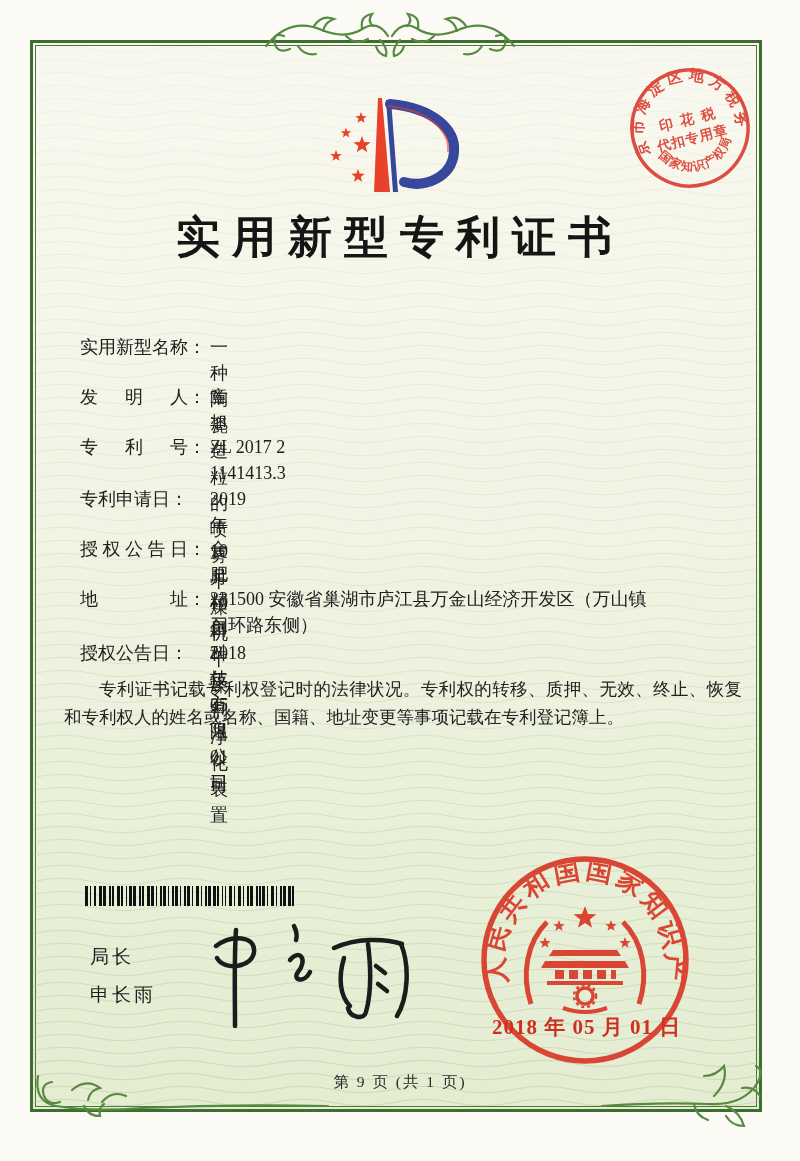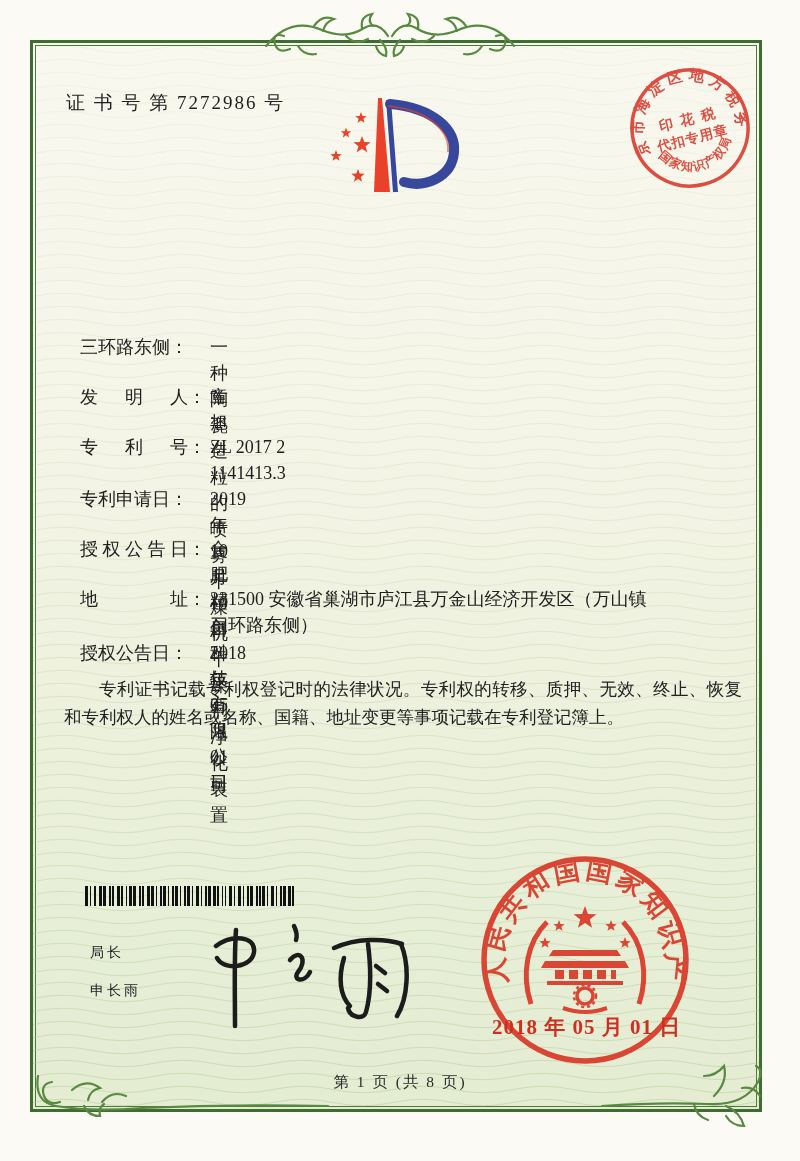--- a/index.html
+++ b/index.html
@@ -32,21 +32,21 @@
   .fvalue{position:absolute;left:130px;top:0;white-space:pre-line;color:#202020;}
   .fvalue.wide{width:480px;}
   .row2{position:absolute;left:455px;top:640px;font-size:18px;white-space:nowrap;}
   .paras{
     position:absolute;left:64px;top:676px;width:678px;
     font-size:17.5px;line-height:27.5px;text-align:justify;color:#222;
   }
   .paras p{margin:0;text-indent:2em;}
   .barcode{position:absolute;left:85px;top:886px;width:212px;height:20px;overflow:hidden;white-space:nowrap;font-size:0;}
   .barcode span{display:inline-block;height:20px;vertical-align:top;}
-  .signer{position:absolute;left:90px;font-size:14px;letter-spacing:3px;color:#1d1d1d;}
+  .signer{position:absolute;left:90px;font-size:19px;letter-spacing:3px;color:#1d1d1d;}
   .signature{position:absolute;left:198px;top:908px;width:240px;height:125px;}
   .seal{position:absolute;left:463px;top:838px;width:244px;height:244px;opacity:.93;}
   .seal-date{
     position:absolute;left:492px;top:1013px;width:220px;
     font-size:21px;letter-spacing:1px;color:#cf2f1f;font-weight:bold;white-space:nowrap;
   }
   .tax-stamp{position:absolute;left:608px;top:46px;width:164px;height:164px;transform:rotate(-14deg);opacity:.88;}
   .footer{position:absolute;left:0;top:1072px;width:100%;text-align:center;font-size:15.5px;letter-spacing:2px;color:#2c2c2c;}
   .ornament{position:absolute;pointer-events:none;}
   svg text{font-family:"Liberation Serif","DejaVu Serif",serif;}
@@ -106,21 +106,20 @@
       <path d="M4 44 Q 60 40 110 42 Q 146 44 160 20 Q 166 8 158 4"></path>
       <path d="M116 34 q 14 -14 10 -30 q -8 10 -20 10"></path>
       <path d="M128 44 q 14 6 18 20 q -12 0 -18 -10"></path>
       <path d="M96 42 q 2 12 14 16"></path>
       <path d="M144 26 q 12 -2 18 8"></path>
     </g>
   </svg>
 
   <div class="content">
 
-    <div class="cert-no">证 书 号 第 7272986 号</div>
 
     <svg class="logo" viewBox="0 0 210 112" xmlns="http://www.w3.org/2000/svg">
       <polygon points="80,10 84,10 92,104 76,104" fill="#e8422a"></polygon>
       <polygon points="88,12 93,12 100,104 95,104" fill="#37479c"></polygon>
       <path d="M92 16 C 136 20 158 42 156 64 C 154 90 126 100 106 94" fill="none" stroke="#37479c" stroke-width="10" stroke-linecap="round"></path>
       <path d="M90 18 C 132 22 152 44 150 64" fill="none" stroke="#e8422a" stroke-width="2" opacity=".6"></path>
       <polygon class="star" fill="#e8422a" points="63.00,24.00 64.48,27.96 68.71,28.15 65.40,30.78 66.53,34.85 63.00,32.52 59.47,34.85 60.60,30.78 57.29,28.15 61.52,27.96"></polygon>
       <polygon class="star" fill="#e8422a" points="48.00,39.50 49.36,43.13 53.23,43.30 50.20,45.71 51.23,49.45 48.00,47.31 44.77,49.45 45.80,45.71 42.77,43.30 46.64,43.13"></polygon>
       <polygon class="star" fill="#e8422a" points="64.00,48.00 66.22,53.94 72.56,54.22 67.59,58.17 69.29,64.28 64.00,60.78 58.71,64.28 60.41,58.17 55.44,54.22 61.78,53.94"></polygon>
       <polygon class="star" fill="#e8422a" points="38.00,62.00 39.48,65.96 43.71,66.15 40.40,68.78 41.53,72.85 38.00,70.52 34.47,72.85 35.60,68.78 32.29,66.15 36.52,65.96"></polygon>
@@ -136,23 +135,24 @@
       <text fill="#d9372b" font-size="15" font-weight="bold" letter-spacing="5">
         <textPath href="#taxTopArc" startOffset="50%" text-anchor="middle">北京市海淀区地方税务局</textPath>
       </text>
       <text fill="#d9372b" font-size="12" font-weight="bold" letter-spacing="1">
         <textPath href="#taxBottomArc" startOffset="50%" text-anchor="middle">国家知识产权局</textPath>
       </text>
       <text x="0" y="-4" text-anchor="middle" fill="#d9372b" font-size="14" font-weight="bold" letter-spacing="2">印 花 税</text>
       <text x="0" y="15" text-anchor="middle" fill="#d9372b" font-size="13.5" font-weight="bold" letter-spacing="1">代扣专用章</text>
     </svg>
 
+    <div class="title">实用新型专利证书</div>
 
     <div class="row" style="top:334px">
-      <span class="flabel">三环路东侧</span><span class="colon">：</span>
+      <span class="flabel">实用新型名称</span><span class="colon">：</span>
       <span class="fvalue">一种陶瓷造粒的喷雾干燥机干燥剂净化装置</span>
     </div>
     <div class="row" style="top:384px">
       <span class="flabel just">发明人</span><span class="colon">：</span>
       <span class="fvalue">章旭</span>
     </div>
     <div class="row" style="top:434px">
       <span class="flabel just">专利号</span><span class="colon">：</span>
       <span class="fvalue">ZL 2017 2 1141413.3</span>
     </div>
@@ -225,16 +225,16 @@
       <g fill="none" stroke="#d93a28">
         <path d="M -54 44 C -64 14 -58 -18 -38 -38" stroke-width="5"></path>
         <path d="M 54 44 C 64 14 58 -18 38 -38" stroke-width="5"></path>
         <circle cx="0" cy="36" r="8" stroke-width="3.5"></circle>
         <circle cx="0" cy="36" r="11" stroke-width="2.5" stroke-dasharray="3 3"></circle>
         <path d="M -22 48 Q 0 56 22 48" stroke-width="4"></path>
       </g>
     </svg>
     <div class="seal-date">2018 年 05 月 01 日</div>
 
-    <div class="footer">第 1 页 (共 8 页)</div>
+    <div class="footer">第 9 页 (共 1 页)</div>
 
   </div>
 </div>
 
 </body></html>

